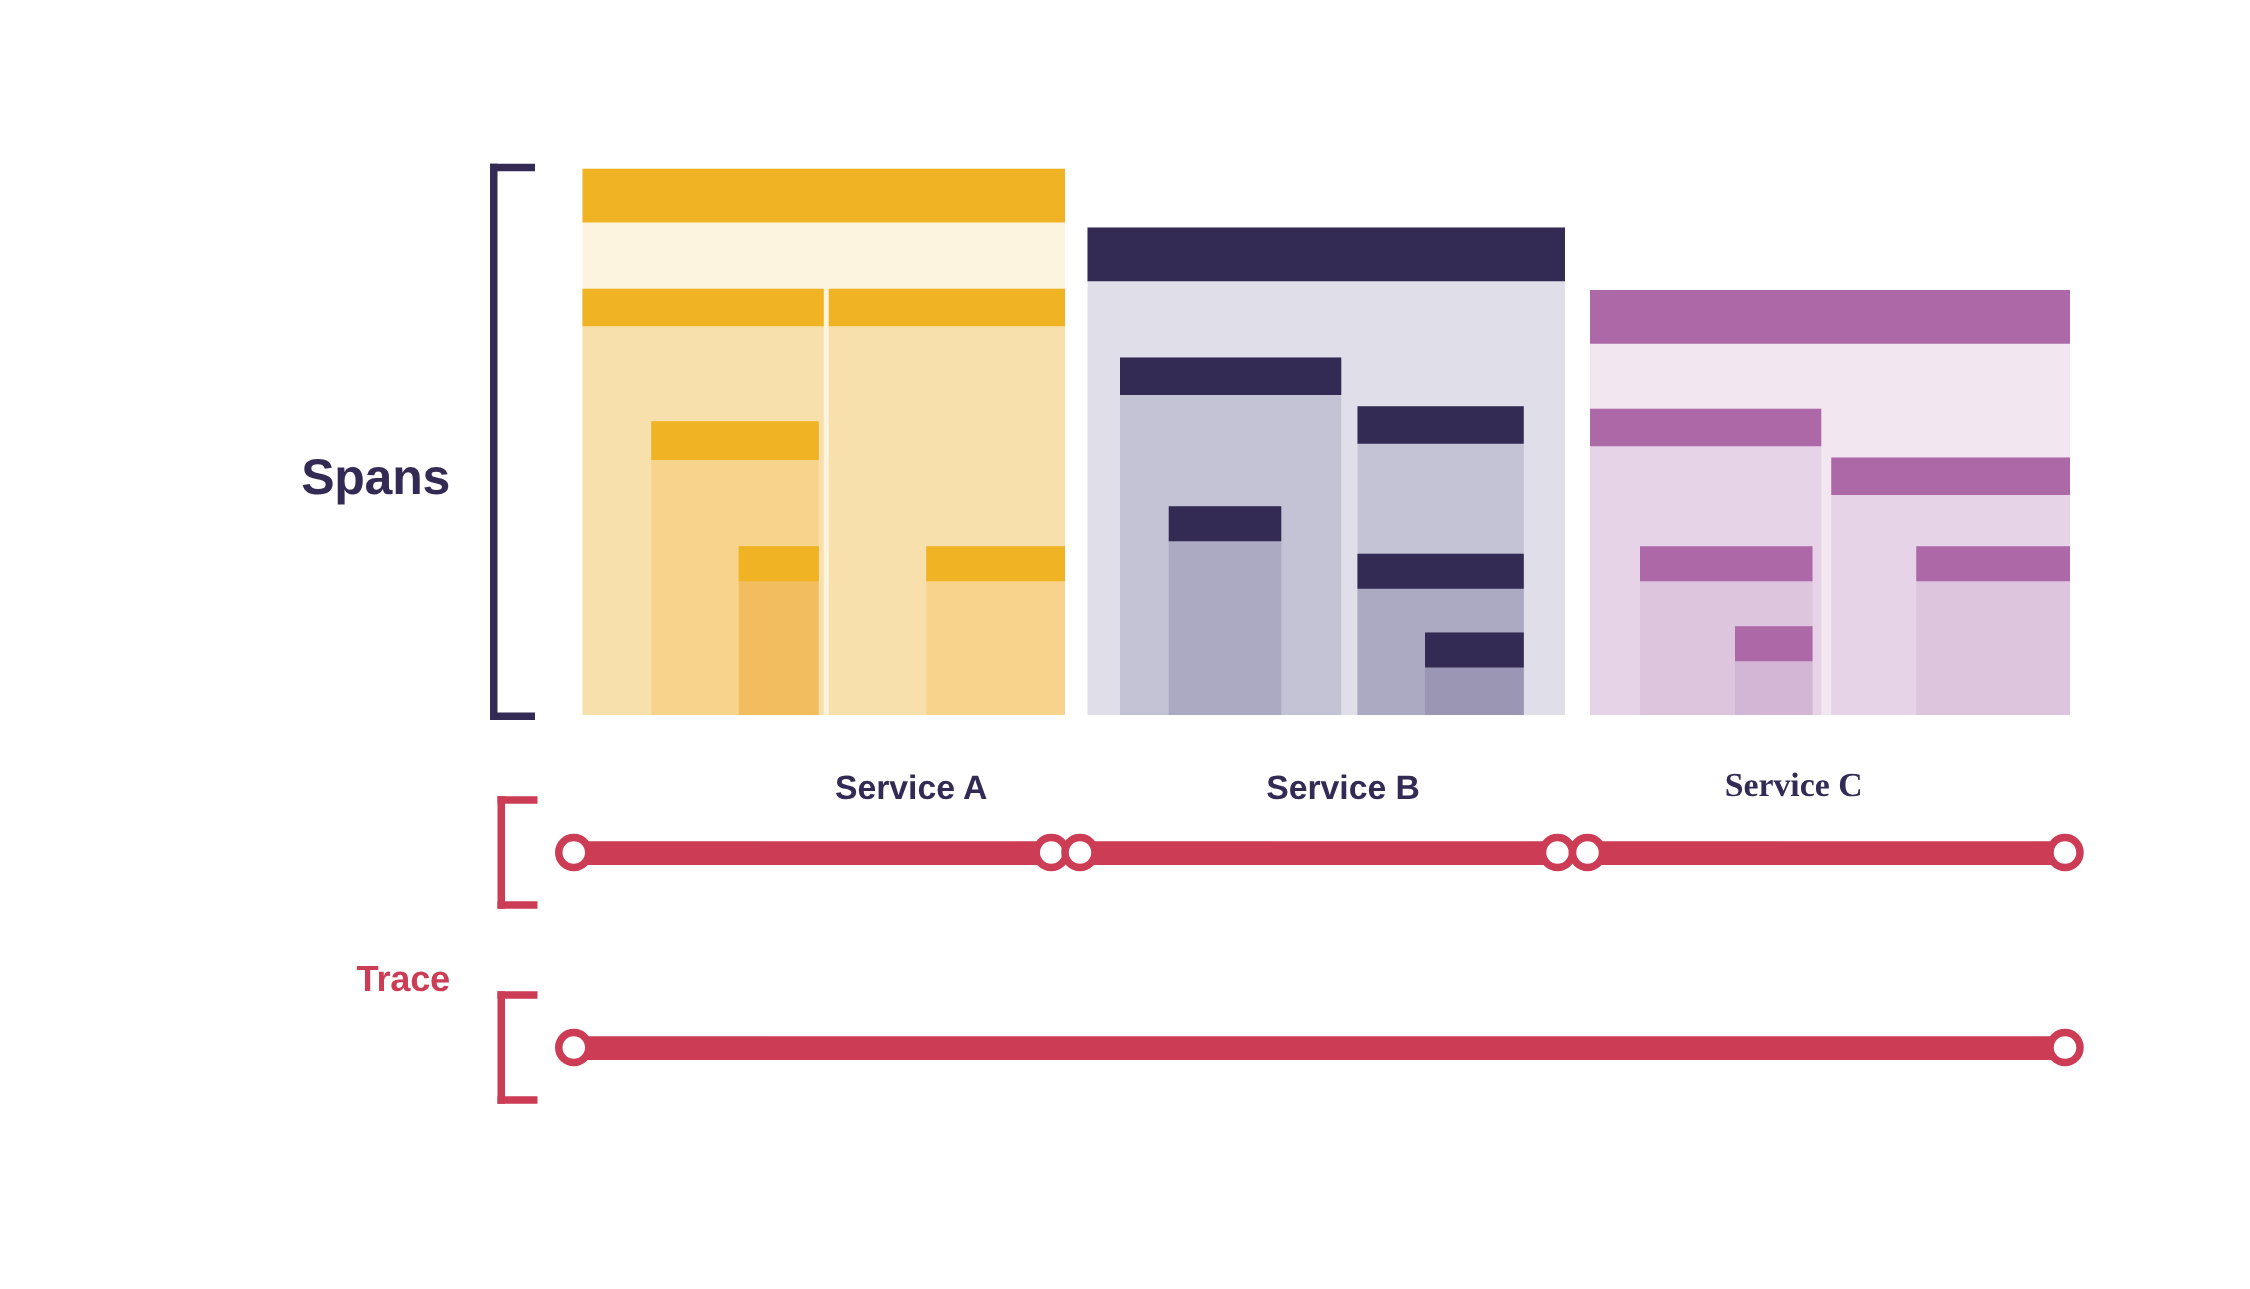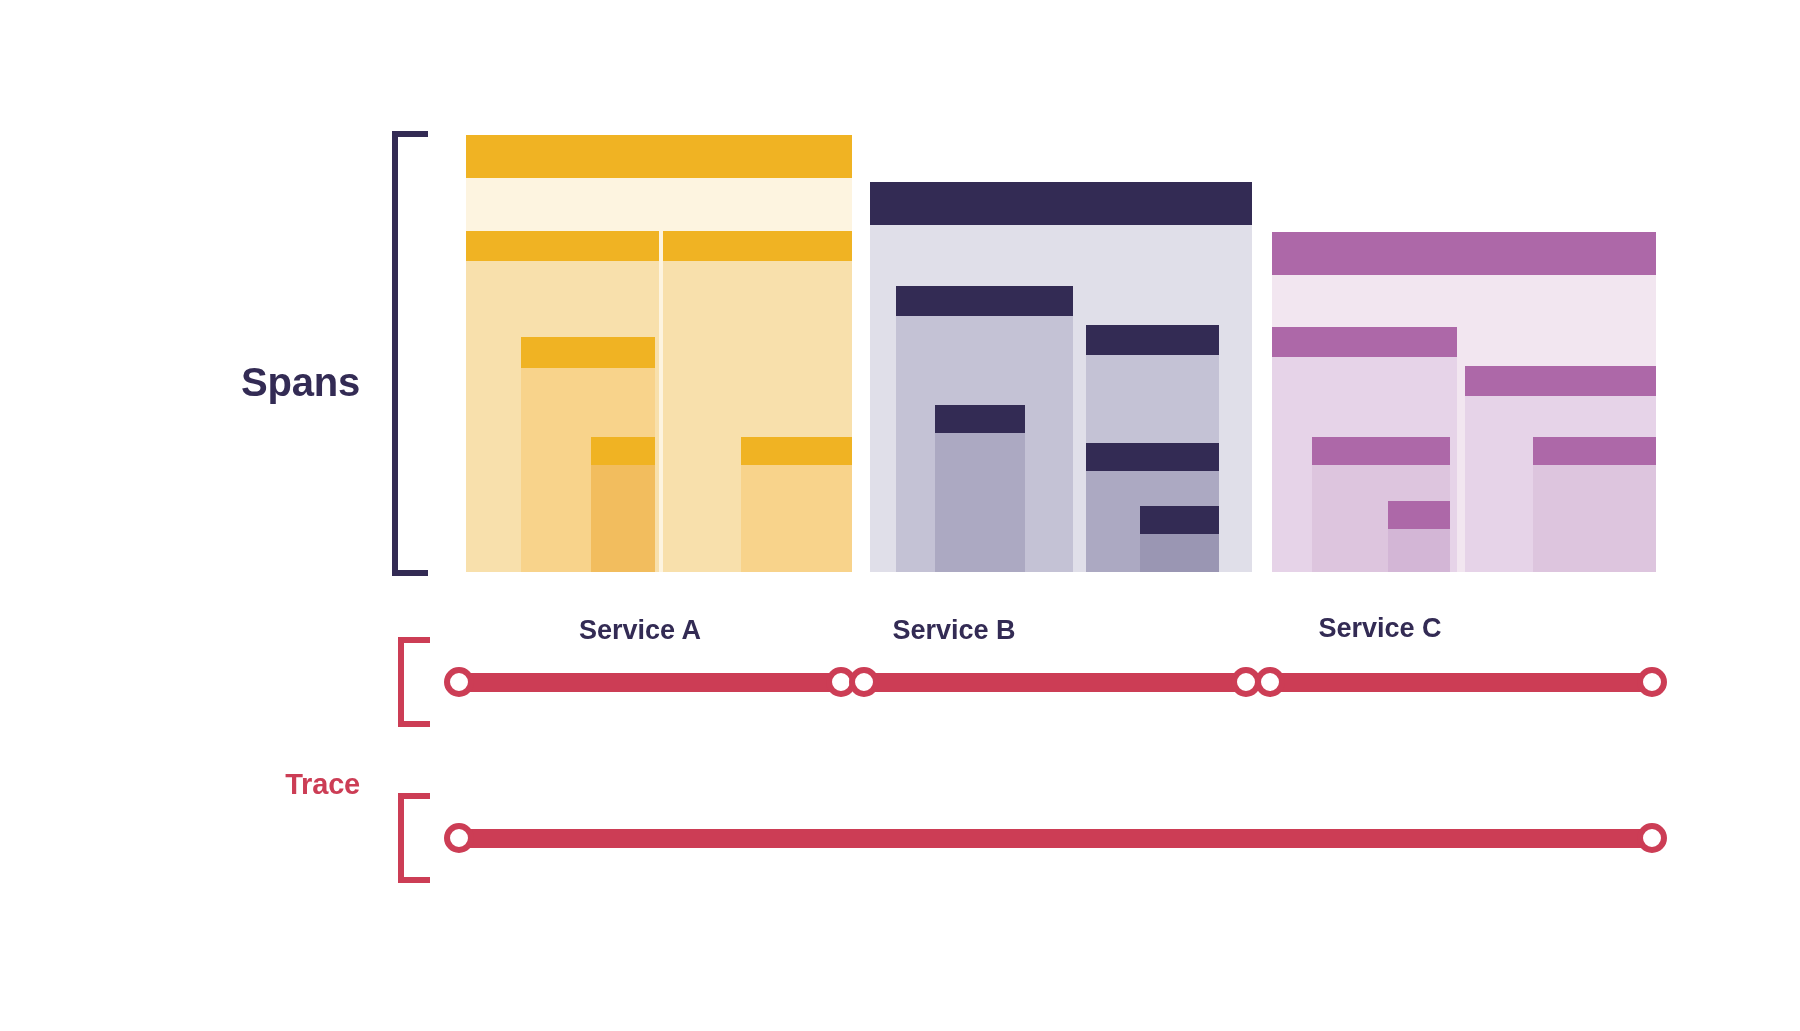--- a/index.html
+++ b/index.html
@@ -57,21 +57,21 @@
   #spans-chart{position:absolute;left:0;top:0;width:1800px;height:600px;}
   .span-bar{position:absolute;box-sizing:border-box;}
   .span-head{position:absolute;left:0;top:0;width:100%;}
 
   
   .service-caption{
     position:absolute;
     font-size:27px;
     font-weight:bold;
     color:#332b54;
-    text-align:center;
+    text-align:right;
     white-space:nowrap;
   }
 
   
   .tl-line{position:absolute;height:19px;background:#cc3d55;border-radius:1px;}
   .tl-dot{
     position:absolute;
     width:30px;height:30px;
     box-sizing:border-box;
     border:6px solid #cc3d55;
@@ -149,22 +149,22 @@
           <div class="span-head" style="height: 28px; background: rgb(173, 104, 168);"></div>
         </div>
         <div class="span-bar" style="left: 1388px; top: 501px; width: 62px; height: 71px; background: rgb(211, 182, 214);">
           <div class="span-head" style="height: 28px; background: rgb(173, 104, 168);"></div>
         </div>
       </div>
     </div>
 
   <div id="service-captions">
       <div class="service-caption" style="left: 490px; top: 615px; width: 300px;">Service A</div>
-      <div class="service-caption" style="left: 804px; top: 615px; width: 300px;">Service B</div>
-      <div class="service-caption" style="left: 1230px; top: 613px; width: 300px;">Service C</div>
+      <div class="service-caption" style="left: 836px; top: 615px; width: 300px;">Service B</div>
+      <div class="service-caption" style="left: 1190px; top: 613px; width: 300px; font-family: Liberation Serif, serif;">Service C</div>
     </div>
 
   <div id="transactions-timeline">
       <div class="tl-line" style="left: 459px; width: 382px; top: 673px; background: rgb(204, 61, 85);"></div>
       <div class="tl-dot" style="left: 444px; top: 667px; border-color: rgb(204, 61, 85);"></div>
       <div class="tl-dot" style="left: 826px; top: 667px; border-color: rgb(204, 61, 85);"></div>
       <div class="tl-line" style="left: 864px; width: 382px; top: 673px; background: rgb(204, 61, 85);"></div>
       <div class="tl-dot" style="left: 849px; top: 667px; border-color: rgb(204, 61, 85);"></div>
       <div class="tl-dot" style="left: 1231px; top: 667px; border-color: rgb(204, 61, 85);"></div>
       <div class="tl-line" style="left: 1270px; width: 382px; top: 673px; background: rgb(204, 61, 85);"></div>

